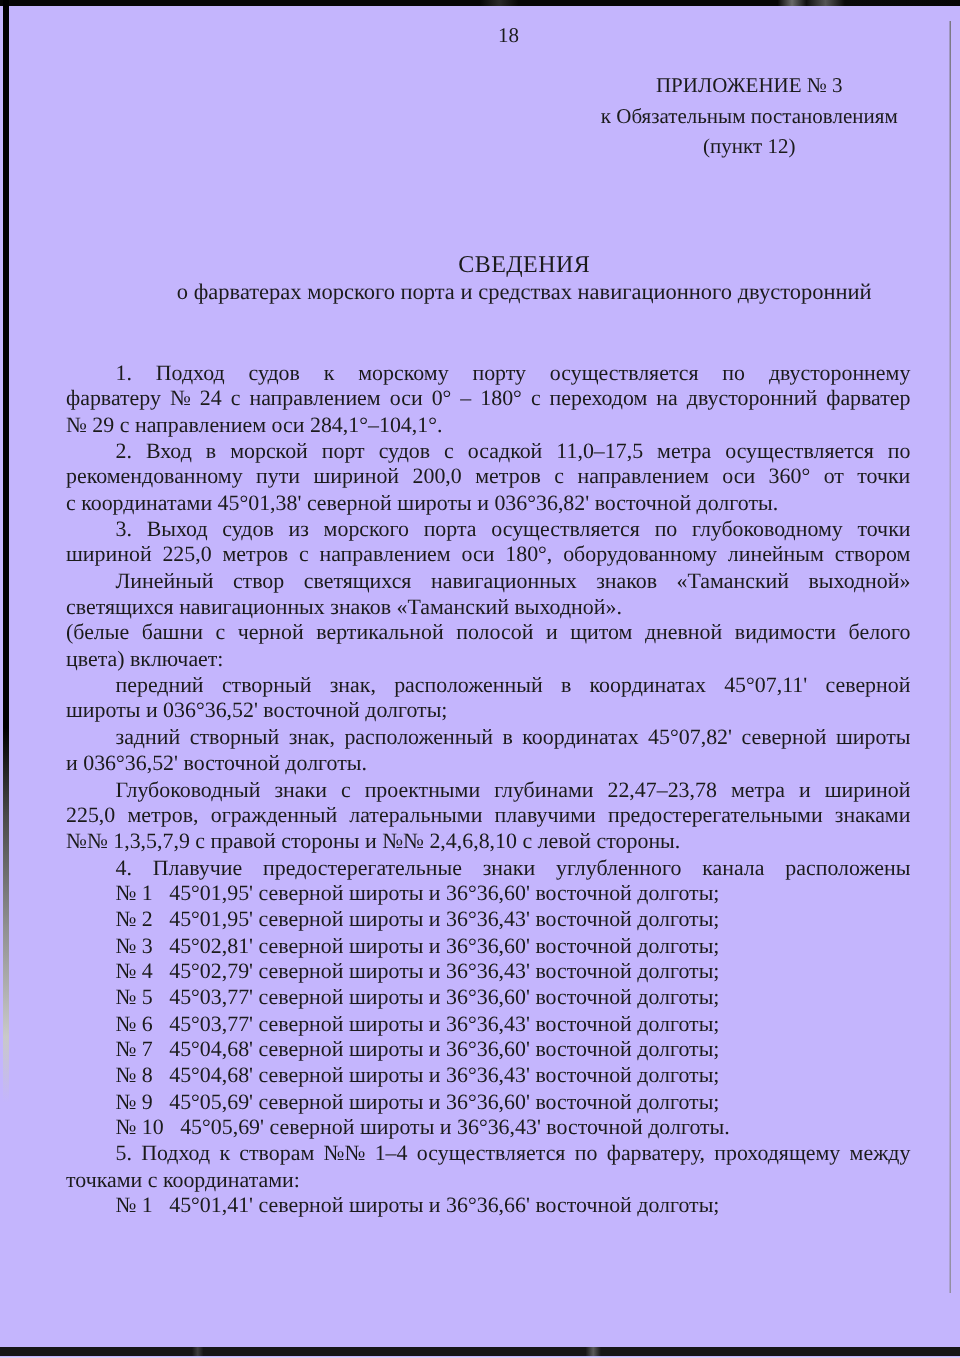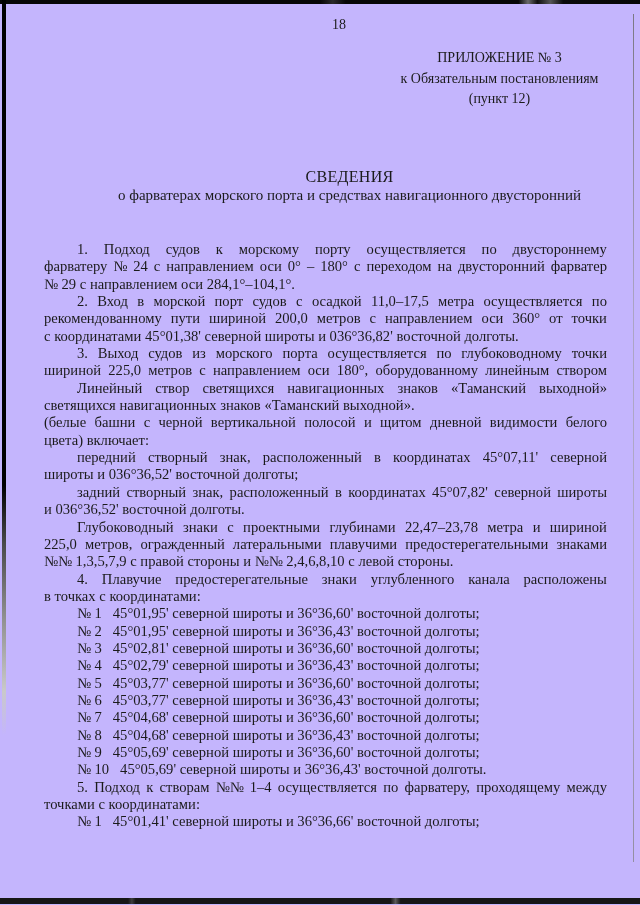--- a/index.html
+++ b/index.html
@@ -232,21 +232,20 @@
       <div class="line">№№ 1,3,5,7,9 с правой стороны и №№ 2,4,6,8,10 с левой стороны.</div>
       <div class="line just indent">
         <span>4.</span>
         <span>Плавучие</span>
         <span>предостерегательные</span>
         <span>знаки</span>
         <span>углубленного</span>
         <span>канала</span>
         <span>расположены</span>
       </div>
-      <div class="line">в точках с координатами:</div>
       <div class="line indent">№ 1   45°01,95' северной широты и 36°36,60' восточной долготы;</div>
       <div class="line indent">№ 2   45°01,95' северной широты и 36°36,43' восточной долготы;</div>
       <div class="line indent">№ 3   45°02,81' северной широты и 36°36,60' восточной долготы;</div>
       <div class="line indent">№ 4   45°02,79' северной широты и 36°36,43' восточной долготы;</div>
       <div class="line indent">№ 5   45°03,77' северной широты и 36°36,60' восточной долготы;</div>
       <div class="line indent">№ 6   45°03,77' северной широты и 36°36,43' восточной долготы;</div>
       <div class="line indent">№ 7   45°04,68' северной широты и 36°36,60' восточной долготы;</div>
       <div class="line indent">№ 8   45°04,68' северной широты и 36°36,43' восточной долготы;</div>
       <div class="line indent">№ 9   45°05,69' северной широты и 36°36,60' восточной долготы;</div>
       <div class="line indent">№ 10   45°05,69' северной широты и 36°36,43' восточной долготы.</div>

